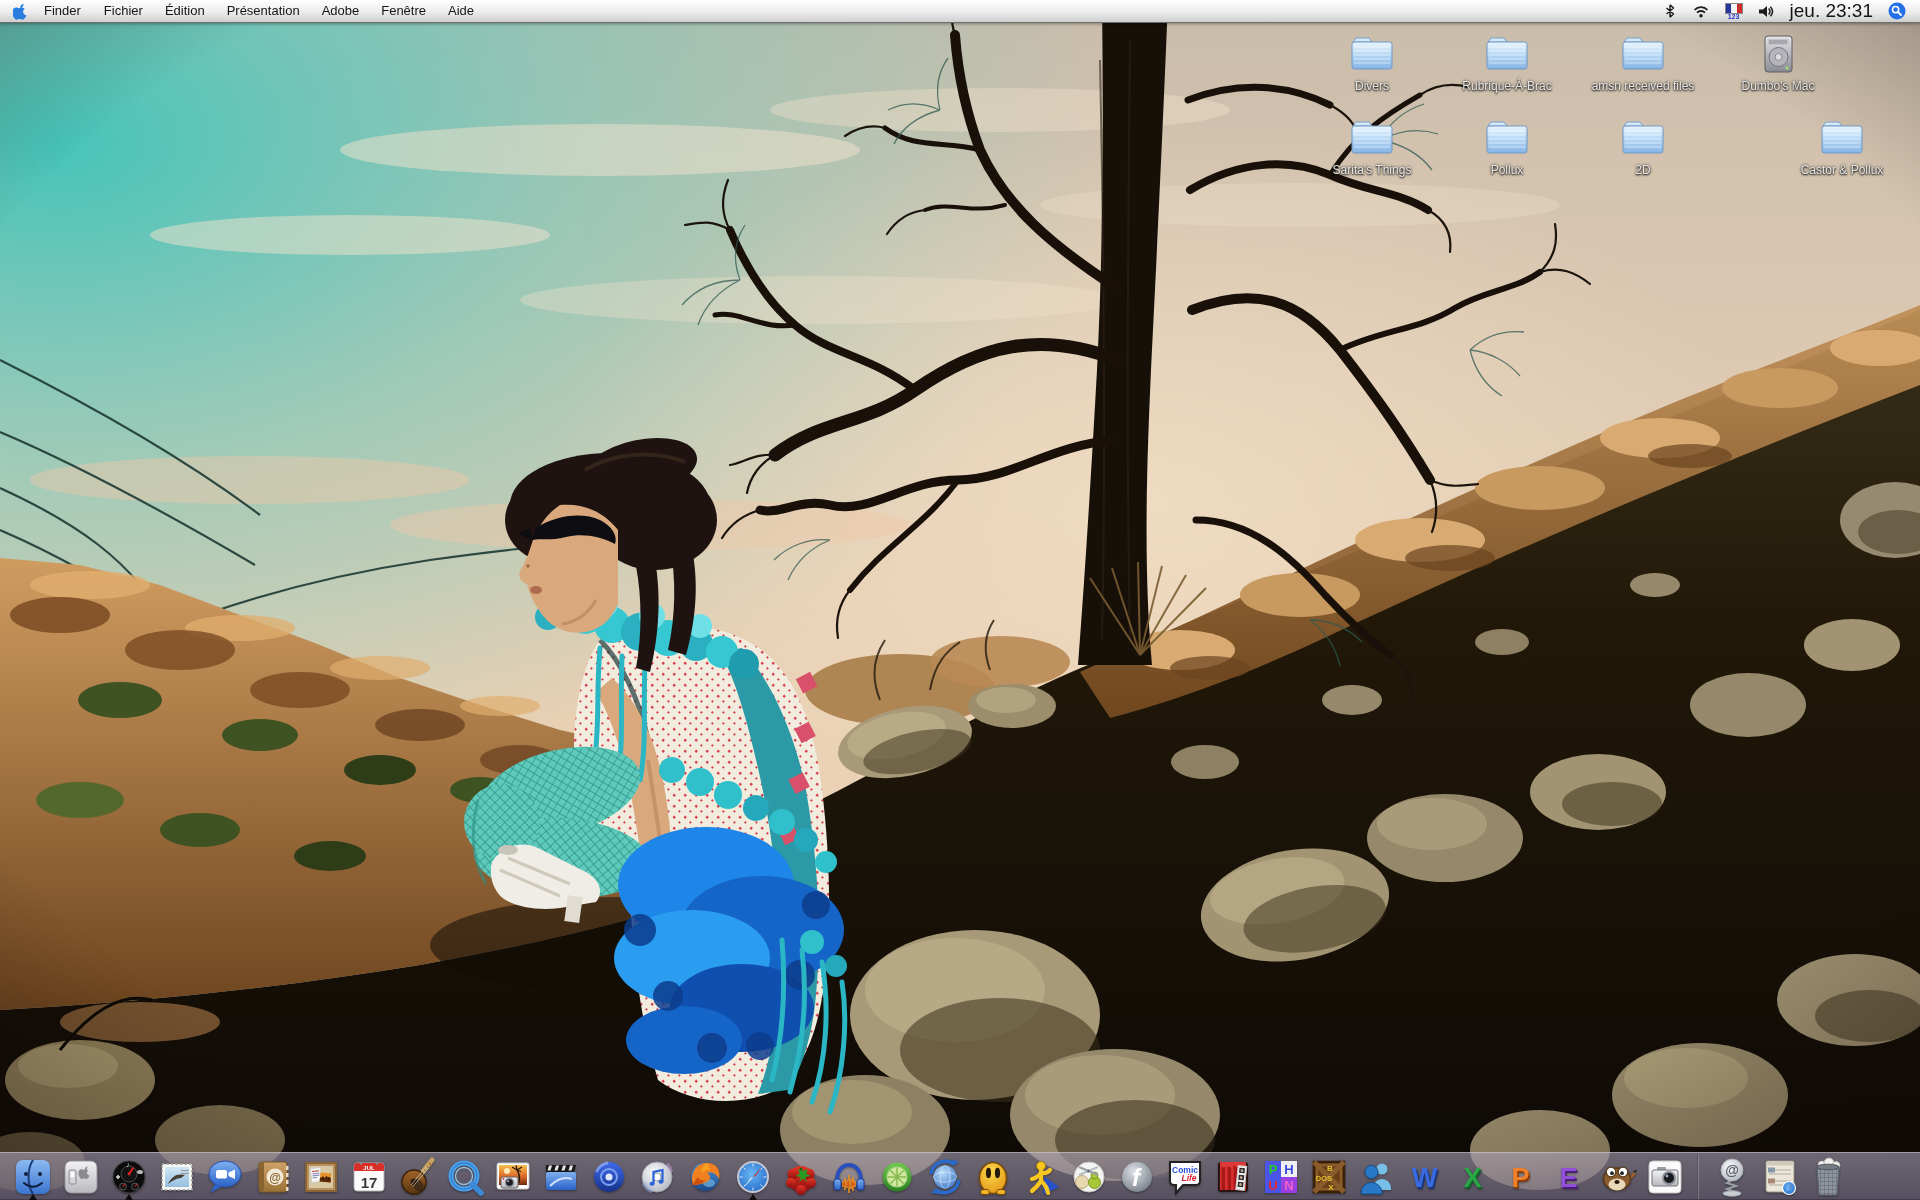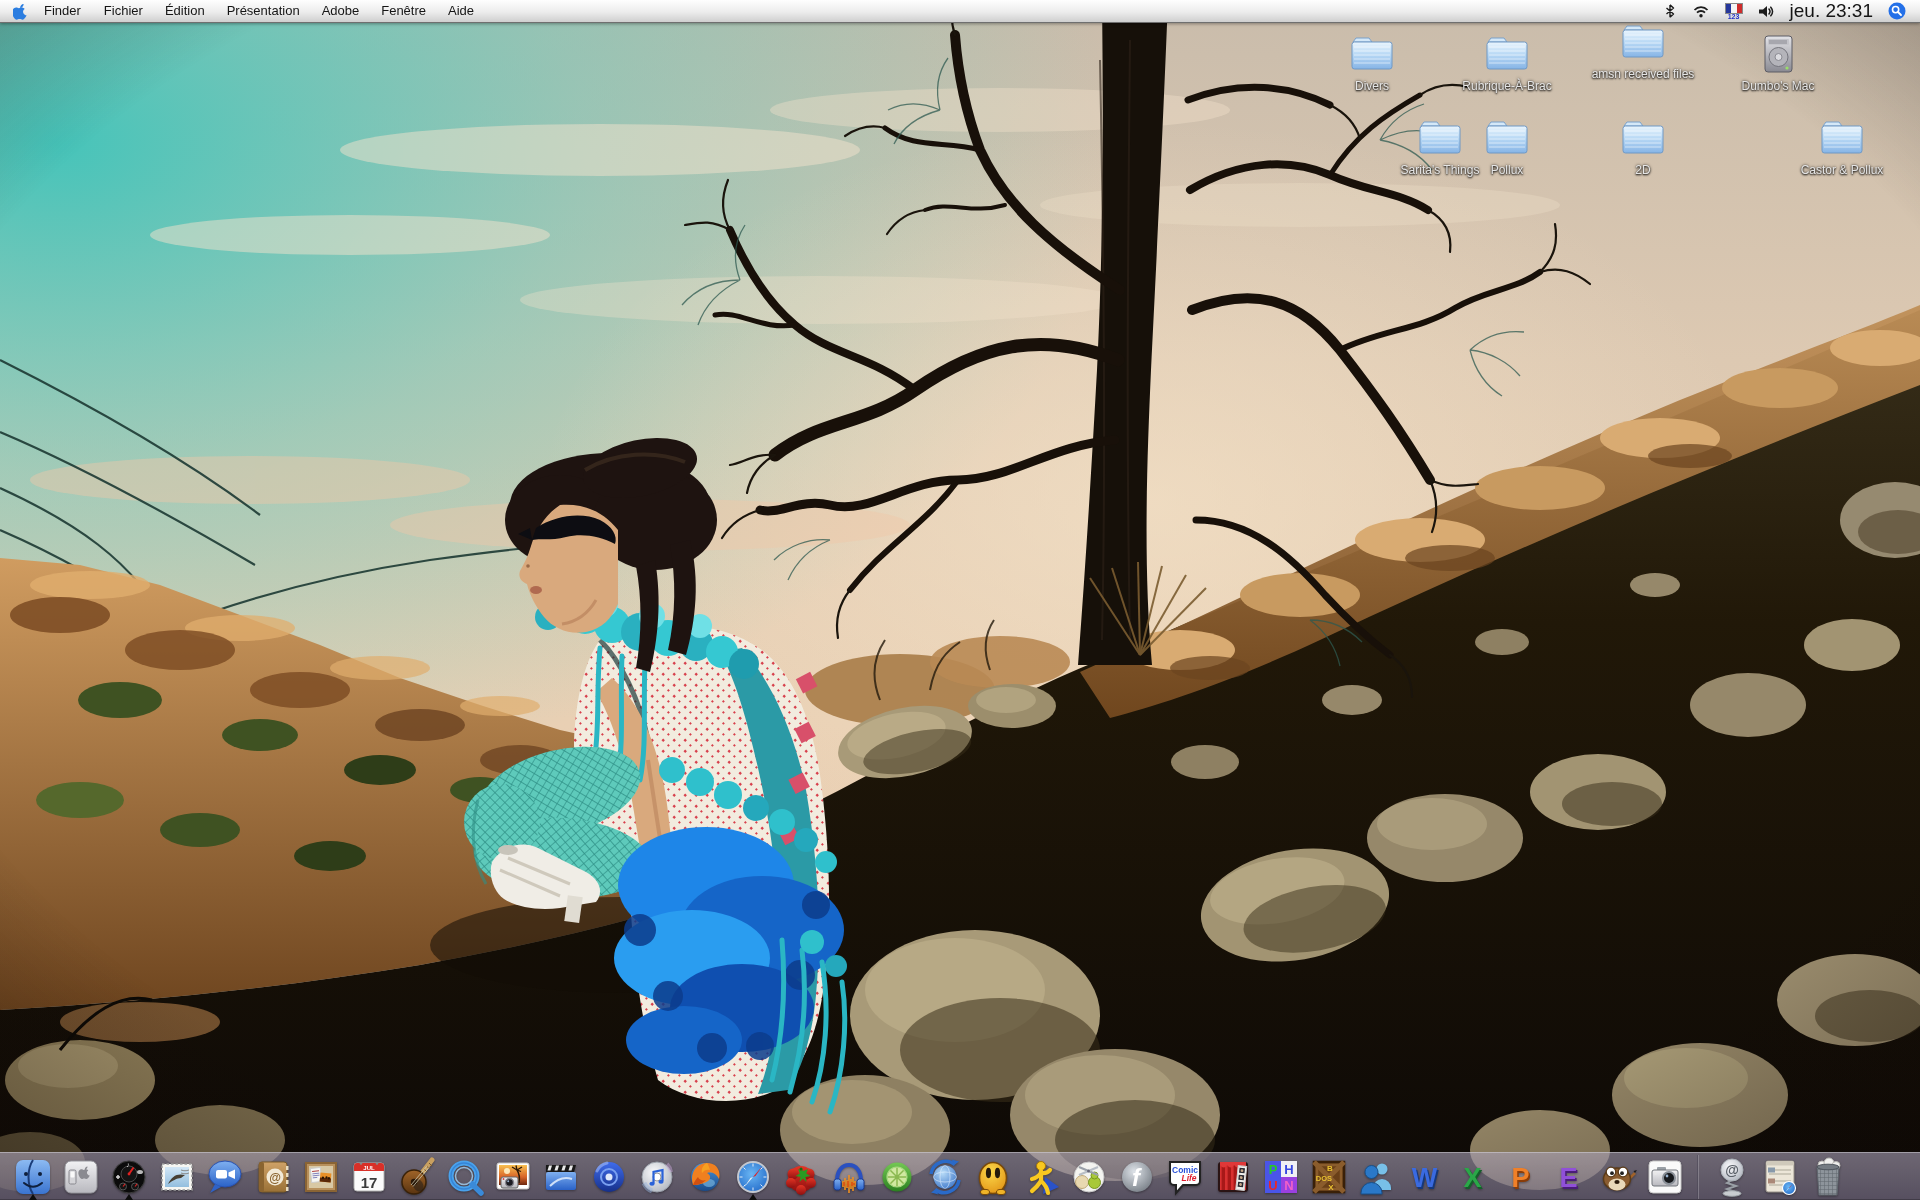--- a/index.html
+++ b/index.html
@@ -572,21 +572,21 @@
             <line x1="9" y1="15" x2="45" y2="15"></line>
             <line x1="9" y1="19" x2="45" y2="19"></line>
             <line x1="9" y1="23" x2="45" y2="23"></line>
             <line x1="9" y1="27" x2="45" y2="27"></line>
             <line x1="9" y1="31" x2="45" y2="31"></line>
           </g>
         </svg>
     </div>
     <div class="dicon-label">Rubrique-À-Brac</div>
   </div>
-  <div class="dicon" style="left:1578px;top:16px">
+  <div class="dicon" style="left:1578px;top:28px">
     <div class="dicon-img">
       <svg width="54" height="44" viewBox="0 0 54 44">
           <path d="M8,10 l3,-4 h13 l3,4 z" fill="#d4e8f8" stroke="#7aa0c8"></path>
           <rect x="7" y="10" width="40" height="27" rx="2.5" fill="url(#gFolder)" stroke="#6f98c4"></rect>
           <g stroke="#fff" stroke-width="1" opacity=".55">
             <line x1="9" y1="15" x2="45" y2="15"></line>
             <line x1="9" y1="19" x2="45" y2="19"></line>
             <line x1="9" y1="23" x2="45" y2="23"></line>
             <line x1="9" y1="27" x2="45" y2="27"></line>
             <line x1="9" y1="31" x2="45" y2="31"></line>
@@ -605,21 +605,21 @@
             <line x1="18" y1="11" x2="36" y2="11"></line>
           </g>
           <circle cx="27.5" cy="25" r="9.5" fill="#b4b4ba" stroke="#74747c"></circle>
           <circle cx="27.5" cy="25" r="3.5" fill="#dcdce0" stroke="#8a8a92"></circle>
           <circle cx="36" cy="36" r="1.6" fill="#9ae06a"></circle>
         </svg>
     </div>
     <div class="dicon-label">Dumbo's Mac</div>
   </div>
 
-  <div class="dicon" style="left:1375px;top:112px">
+  <div class="dicon" style="left:1307px;top:112px">
     <div class="dicon-img">
       <svg width="54" height="44" viewBox="0 0 54 44">
           <path d="M8,10 l3,-4 h13 l3,4 z" fill="#d4e8f8" stroke="#7aa0c8"></path>
           <rect x="7" y="10" width="40" height="27" rx="2.5" fill="url(#gFolder)" stroke="#6f98c4"></rect>
           <g stroke="#fff" stroke-width="1" opacity=".55">
             <line x1="9" y1="15" x2="45" y2="15"></line>
             <line x1="9" y1="19" x2="45" y2="19"></line>
             <line x1="9" y1="23" x2="45" y2="23"></line>
             <line x1="9" y1="27" x2="45" y2="27"></line>
             <line x1="9" y1="31" x2="45" y2="31"></line>

